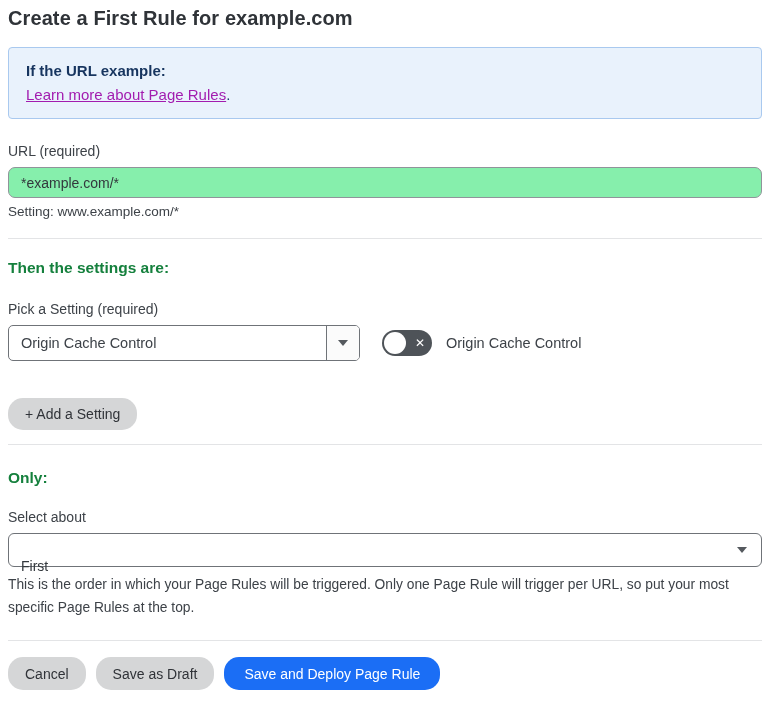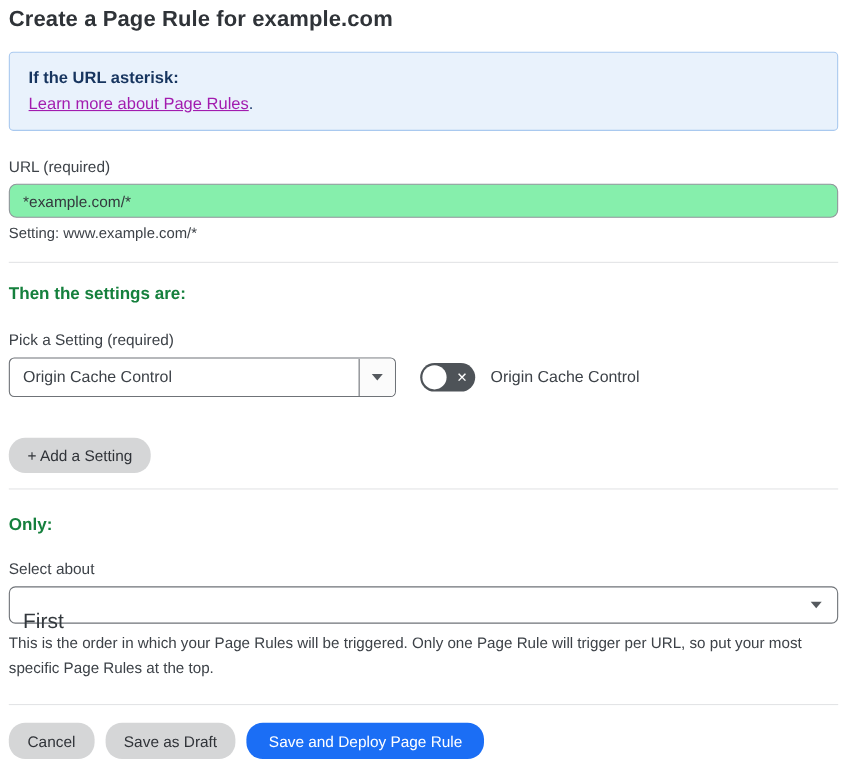--- a/index.html
+++ b/index.html
@@ -178,21 +178,21 @@
     border: 1px solid #6f7378;
     border-radius: 6px;
     background: #fff;
     display: flex;
     align-items: center;
     padding: 0 14px 0 12px;
     cursor: pointer;
   }
   .order-select .select-value {
     flex: 1;
-    font-size: 19px;
+    font-size: 14px;
     color: #33383d;
     margin-top: 32px;
   }
   .order-helper {
     margin-top: 6px;
     font-size: 13.8px;
     line-height: 23px;
     color: #3d4248;
     max-width: 756px;
   }
@@ -208,24 +208,24 @@
     background: #1b6ef5;
     color: #ffffff;
     padding: 0 20px;
   }
 </style>
 </head>
 <body>
 
 
 
-<h1 class="page-title">Create a Page Rule for example.com</h1>
+<h1 class="page-title">Create a First Rule for example.com</h1>
 
 <div class="info-box">
-  <div class="info-heading">If the URL asterisk:</div>
+  <div class="info-heading">If the URL example:</div>
   <div><a class="info-link">Learn more about Page Rules</a><span>.</span></div>
 </div>
 
 <div class="field-label url-label">URL (required)</div>
 <input class="text-input" type="text" value="*example.com/*" style="">
 <div class="helper-text">Setting: www.example.com/*</div>
 
 <hr class="divider divider-1">
 
 <div class="section-heading settings-heading">Then the settings are:</div>

